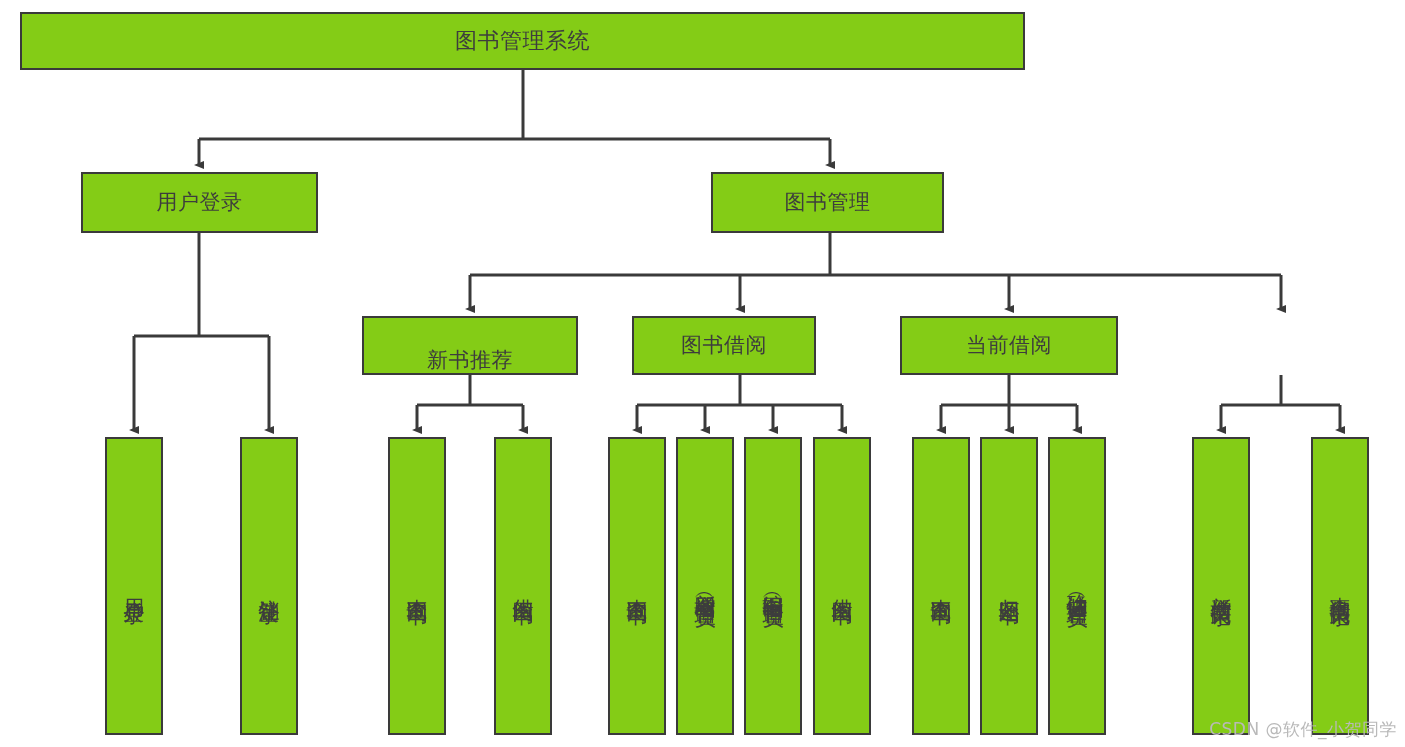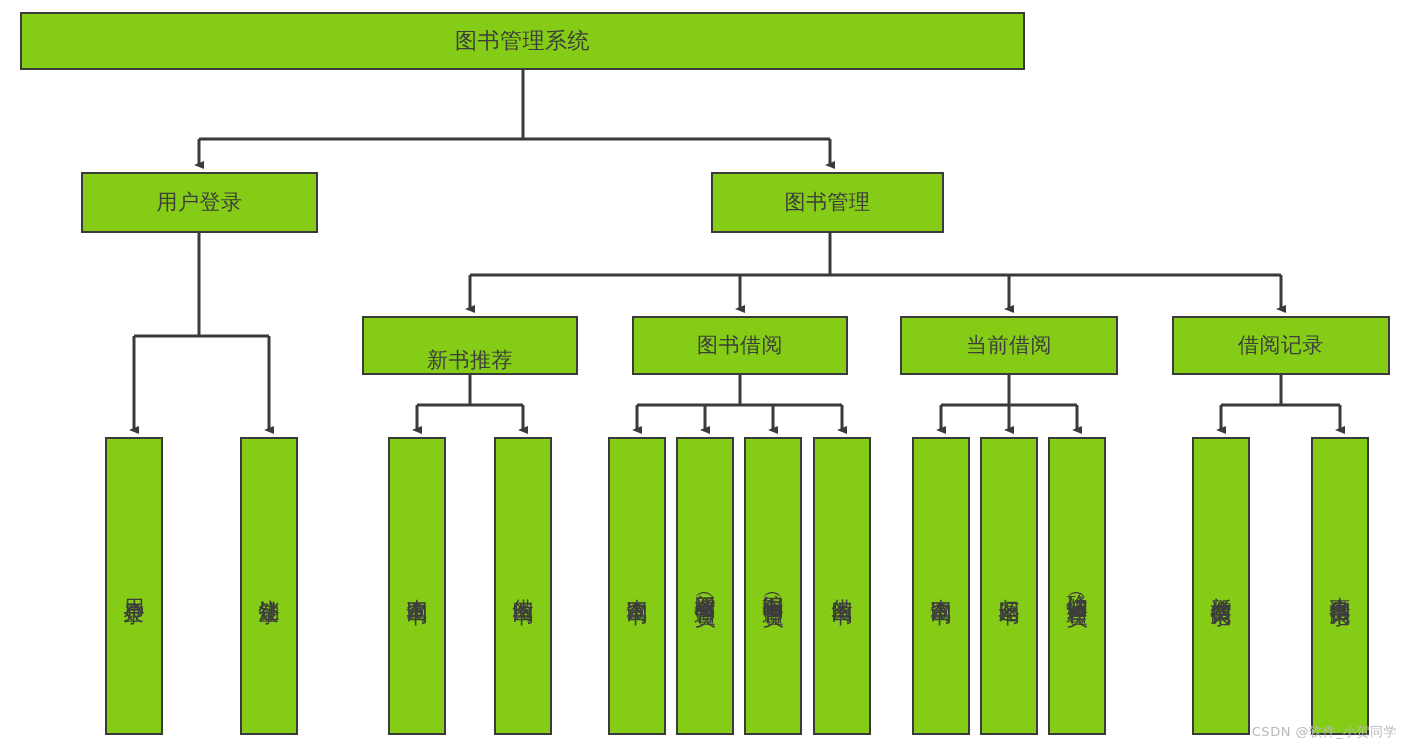--- a/index.html
+++ b/index.html
@@ -63,21 +63,21 @@
     font-size: 21px;
     line-height: 1.05;
     letter-spacing: 2px;
     white-space: nowrap;
     max-height: 100%;
   }
   .watermark {
     position: absolute;
     right: 8px;
     bottom: 6px;
-    font-size: 13px;
+    font-size: 17px;
     color: #b9b9b9;
     letter-spacing: 0.5px;
     z-index: 5;
     white-space: nowrap;
   }
 </style>
 </head>
 <body>
 
 <div id="canvas">
@@ -139,29 +139,26 @@
   <div class="node h" style="left:81px; top:172px; width:237px; height:61px;">
     <span class="lbl">用户登录</span>
   </div>
   <div class="node h" style="left:711px; top:172px; width:233px; height:61px;">
     <span class="lbl">图书管理</span>
   </div>
 
   <div class="node h" style="left:362px; top:316px; width:216px; height:59px;align-items:flex-end;">
     <span class="lbl">新书推荐</span>
   </div>
-  <div class="node h" style="left:632px; top:316px; width:216px; height:59px;">
+  <div class="node h" style="left:632px; top:316px; width:184px; height:59px;">
     <span class="lbl">图书借阅</span>
   </div>
   <div class="node h" style="left:900px; top:316px; width:218px; height:59px;align-items:center;">
     <span class="lbl">当前借阅</span>
   </div>
-  <div class="node h" style="left:1172px; top:316px; width:218px; height:59px;">
-    <span class="lbl">借阅记录</span>
-  </div>
 
   <div class="node v" style="left:105px; top:437px; width:58px; height:298px;">
     <span class="lbl">用户登录</span>
   </div>
   <div class="node v" style="left:240px; top:437px; width:58px; height:298px;">
     <span class="lbl">注销登录</span>
   </div>
 
   <div class="node v" style="left:388px; top:437px; width:58px; height:298px;">
     <span class="lbl">查询图书</span>

